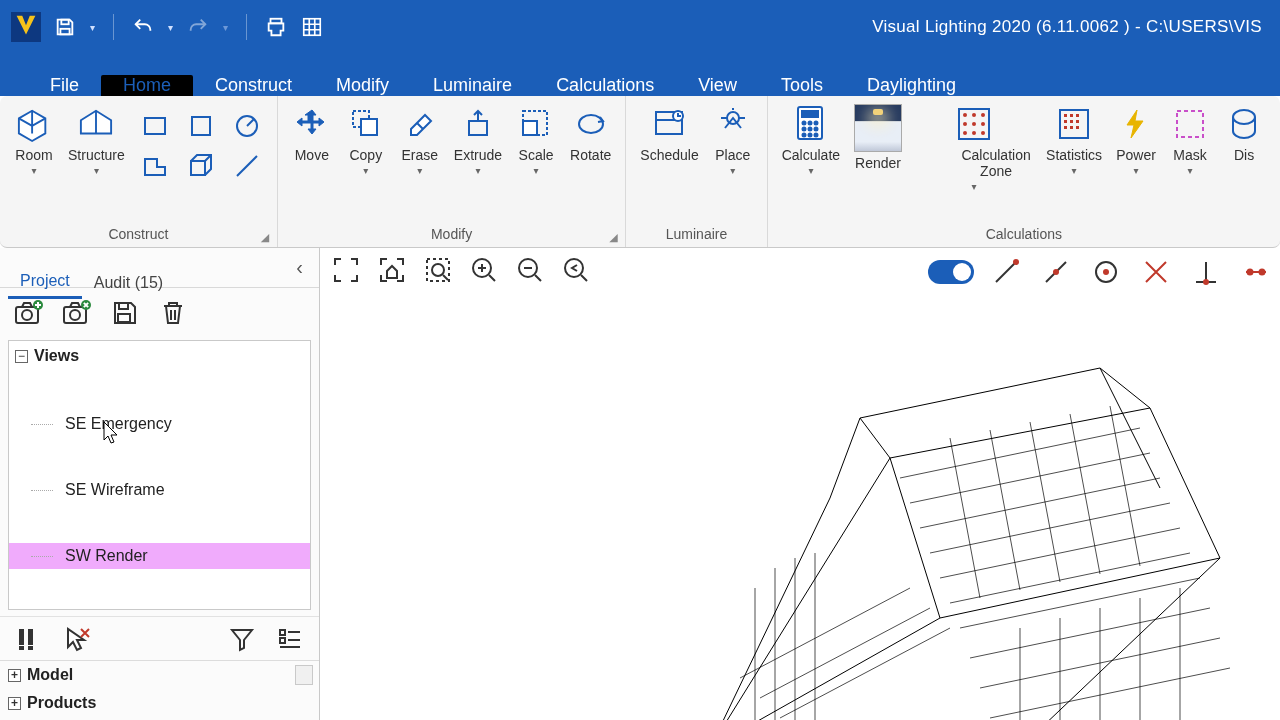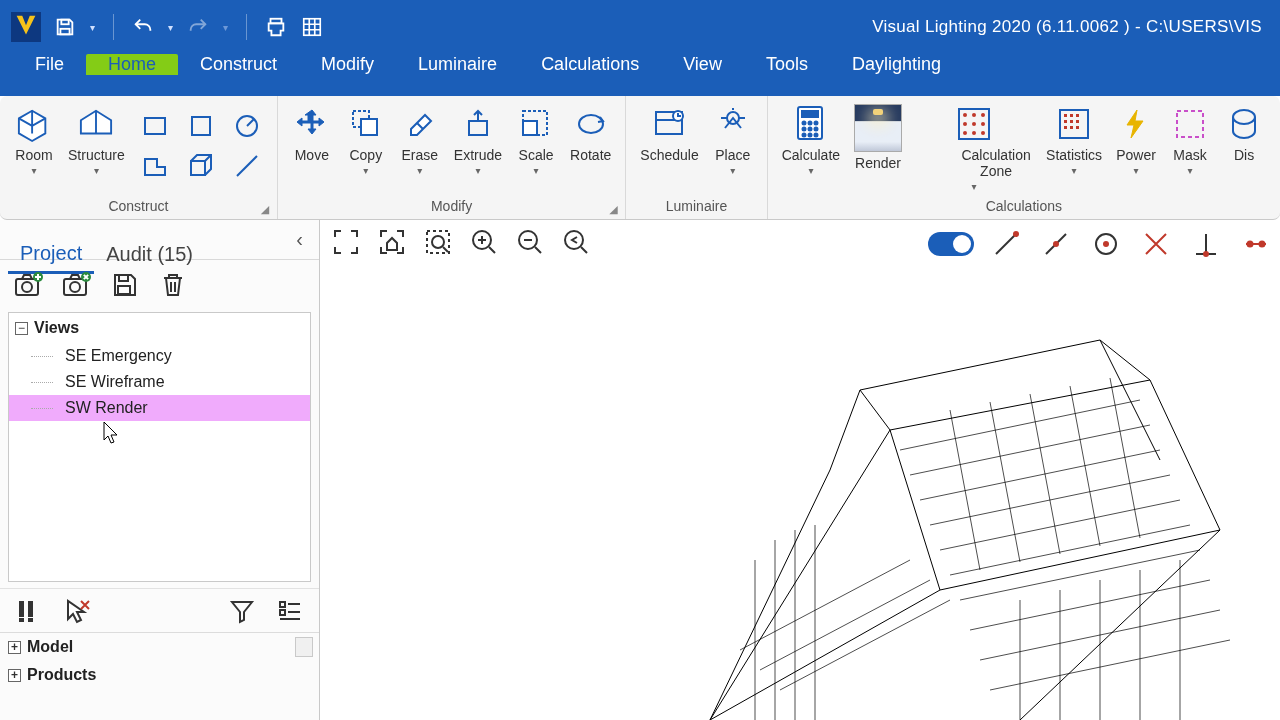--- a/index.html
+++ b/index.html
@@ -8,54 +8,54 @@
 
 .titlebar { height: 54px; background: #1b5eb8; display: flex; align-items: center; color: white; padding: 0 8px; }
 .titlebar .logo { width: 36px; height: 36px; display: flex; align-items: center; justify-content: center; margin-right: 10px; }
 .titlebar .logo svg { width: 30px; height: 30px; }
 .qat { display: flex; align-items: center; gap: 14px; }
 .qat-item { display: flex; align-items: center; cursor: pointer; }
 .qat-sep { width: 1px; height: 26px; background: rgba(255,255,255,0.35); margin: 0 4px; }
 .titlebar .title-text { flex: 1; text-align: right; font-size: 17px; padding-right: 10px; letter-spacing: 0.3px; white-space: nowrap; overflow: hidden; }
 
 
-.menubar { height: 42px; background: #1b5eb8; display: flex; align-items: flex-start; padding-left: 13px; }
+.menubar { height: 42px; background: #1b5eb8; display: flex; align-items: flex-end; padding-left: 28px; }
 .menubar .tab { padding: 0 22px; color: white; font-size: 18px; display: flex; align-items: center; cursor: pointer; }
-.menubar .tab.active { background: #84cc16; color: #1b5eb8; border-radius: 2px 2px 0 0; }
-
-
-.ribbon { height: 124px; background: #f5f5f5; border-bottom: 1px solid #c9c9c9; display: flex; border-radius: 7px; }
+.menubar .tab.active { background: #000000; color: #1b5eb8; border-radius: 2px 2px 0 0; }
+
+
+.ribbon { height: 152px; background: #f5f5f5; border-bottom: 1px solid #c9c9c9; display: flex; border-radius: 7px; }
 .ribbon-group { border-right: 1px solid #d9d9d9; padding: 4px 8px 2px 8px; display: flex; flex-direction: column; position: relative; }
 .ribbon-group .group-label { text-align: center; font-size: 14px; color: #555; height: 22px; line-height: 22px; }
 .ribbon-group .dialog-launcher { position: absolute; right: 4px; bottom: 4px; width: 12px; height: 12px; color: #888; font-size: 11px; }
 .rg-body { flex: 1; display: flex; align-items: flex-start; gap: 2px; }
 .rbtn { display: flex; flex-direction: column; align-items: center; justify-content: flex-start; padding: 4px 6px 0 6px; cursor: pointer; min-width: 52px; }
 .rbtn .ricon { width: 40px; height: 40px; display: flex; align-items: center; justify-content: center; margin-bottom: 3px; }
 .rbtn .ricon.large { width: 48px; height: 48px; }
 .rbtn .rlabel { font-size: 14px; color: #333; text-align: center; line-height: 1.15; white-space: nowrap; }
 .rbtn .rlabel.two { white-space: normal; width: 72px; margin-left: 44px; }
 .rbtn .rcaret { font-size: 10px; color: #666; margin-top: 2px; }
 .mini-col { display: flex; flex-direction: column; gap: 4px; margin: 8px 4px 0 4px; }
 .mini-btn { width: 36px; height: 36px; display: flex; align-items: center; justify-content: center; cursor: pointer; }
 .render-btn .ricon { background: linear-gradient(#263a5f 0%,#263a5f 35%,#273344 35%,#e8eef7 36%, #e8eef7 80%,#c0c8d8 100%); border: 1px solid #aaa; width: 48px; height: 38px; position: relative; }
 .render-btn .ricon::after { content:""; position:absolute; top:4px; left:50%; transform:translateX(-50%); width:10px; height:6px; background:#f2d27a; border-radius:2px; box-shadow: 0 6px 14px 6px rgba(255,240,190,0.55); }
 
 
 .content { display: flex; height: calc(720px - 54px - 42px - 124px); }
 .sidebar { width: 320px; border-right: 1px solid #c9c9c9; display: flex; flex-direction: column; background: #fbfbfb; }
 .side-tabs { height: 40px; display: flex; align-items: center; border-bottom: 1px solid #d9d9d9; padding: 0 8px; }
-.side-tab { font-size: 20px; padding: 6px 12px; color: #444; cursor: pointer; margin-top: 30px; }
+.side-tab { font-size: 16px; padding: 6px 12px; color: #444; cursor: pointer; margin-top: 30px; }
 .side-tab.active { color: #1b5eb8; border-bottom: 3px solid #1b5eb8; font-weight: 500; }
 .side-collapse { margin-left: auto; font-size: 20px; color: #555; padding: 0 8px; cursor: pointer; }
 .side-toolbar { height: 50px; display: flex; align-items: center; gap: 14px; padding: 0 12px; }
 .st-btn { width: 34px; height: 34px; display:flex; align-items:center; justify-content:center; cursor:pointer; }
 .tree { border: 1px solid #c9c9c9; margin: 2px 8px 6px 8px; background: white; height: 270px; overflow-y: auto; font-size: 16px; color: #222; }
 .tree-header { display:flex; align-items:center; padding: 6px 6px; gap:6px; }
 .tree-box { width:13px; height:13px; border:1px solid #666; text-align:center; line-height:11px; font-size:12px; color:#333; background:#fff; }
-.tree-item { padding: 4px 6px 4px 56px; cursor: pointer; position: relative; }
+.tree-item { padding: 4px 6px 4px 56px; cursor: pointer; position: relative; margin-top: 40px; }
 .tree-item::before { content:""; position:absolute; left:22px; top:50%; width:22px; height:1px; border-top:1px dotted #aaa; }
 .tree-item.selected { background: #f0abfc; }
 .bottom-tools { display:flex; align-items:center; gap:14px; padding: 4px 12px; border-top: 1px solid #e2e2e2; height: 44px; }
 .bottom-tools .spacer { flex:1; }
 .bottom-lists { border-top: 1px solid #dcdcdc; }
 .bl-row { display:flex; align-items:center; gap:6px; padding: 5px 8px; font-size:16px; font-weight:600; color:#222; position:relative; }
 .bl-scroll { position:absolute; right:6px; top:4px; bottom:4px; width:18px; border:1px solid #c9c9c9; background:#f0f0f0; }
 
 
 .viewport { flex:1; position:relative; background:#fff; }

